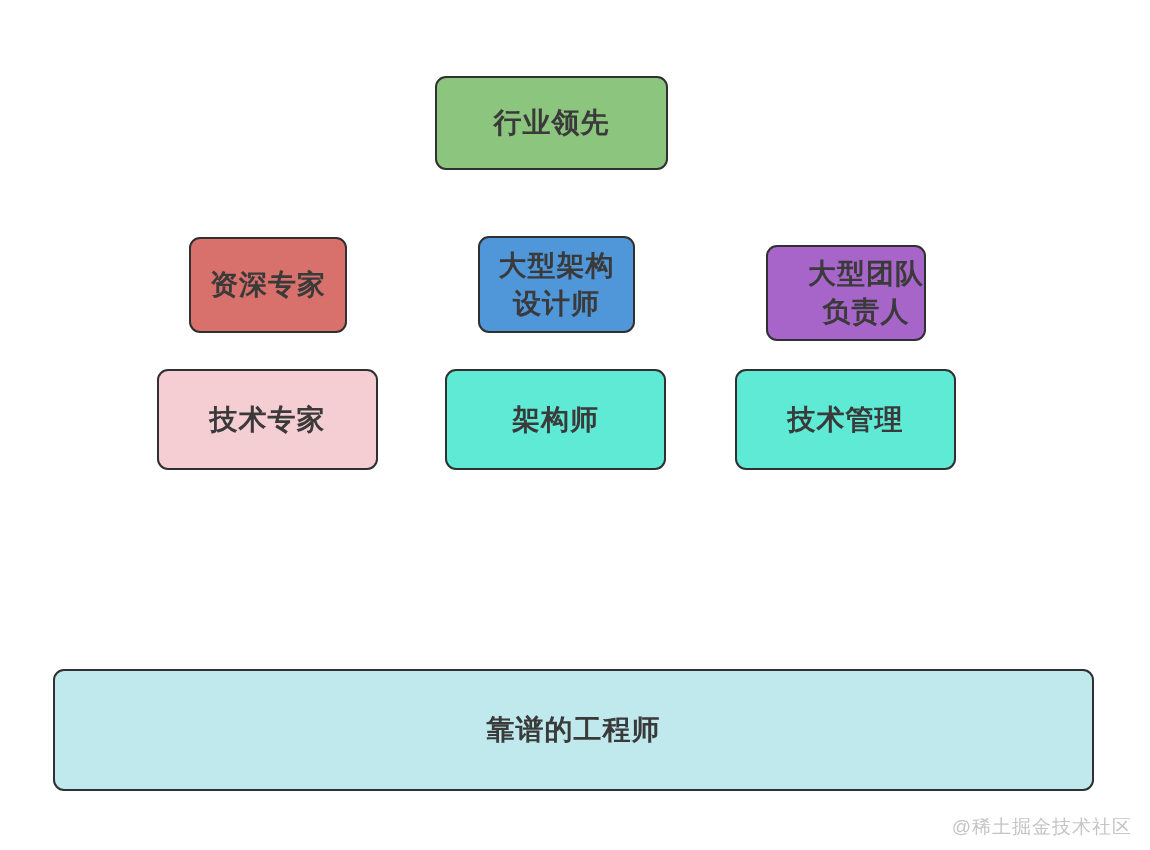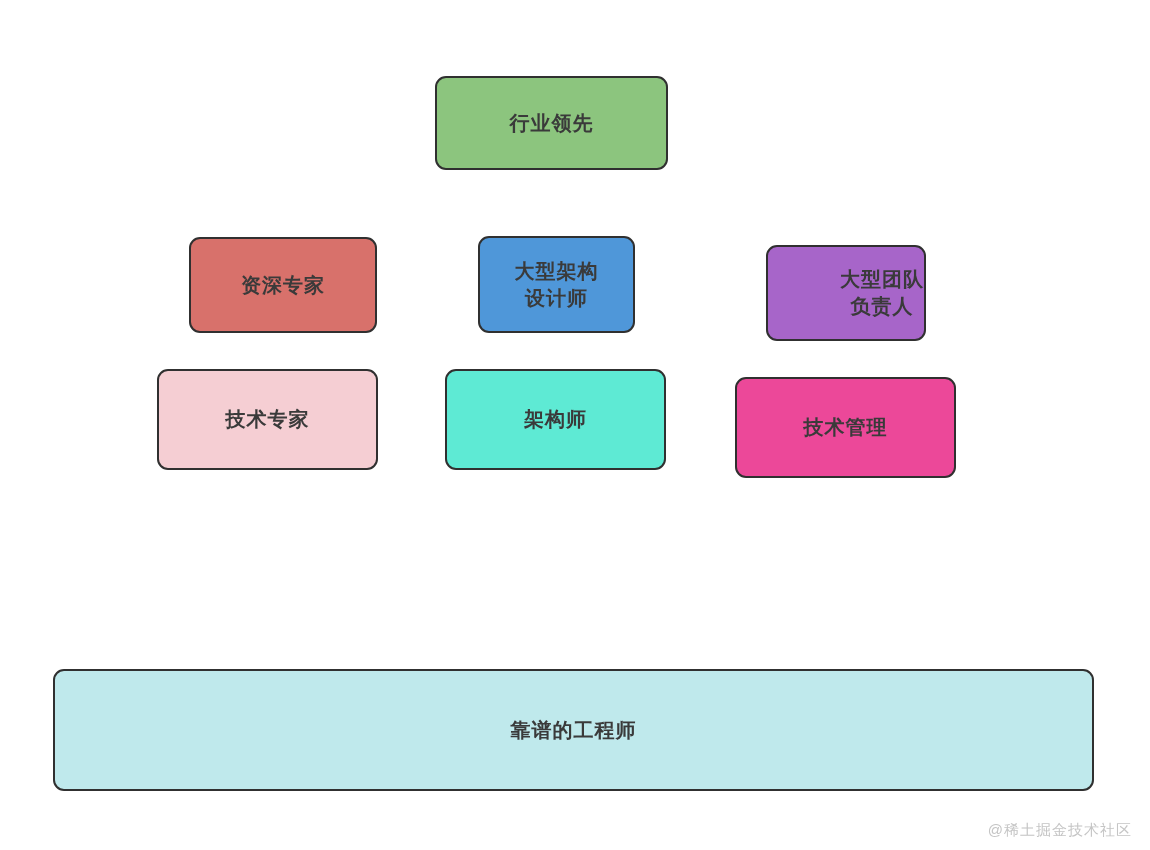--- a/index.html
+++ b/index.html
@@ -17,43 +17,43 @@
   }
   .node {
     position: absolute;
     border: 2.5px solid #303030;
     border-radius: 11px;
     display: flex;
     align-items: center;
     justify-content: center;
   }
   .node-label {
-    font-size: 20px;
+    font-size: 28px;
     font-weight: bold;
     color: #3a3a3a;
     text-align: center;
     letter-spacing: 1px;
     line-height: 1.35;
     white-space: pre-line;
   }
   
   .n-industry     { left: 435px; top: 76px;  width: 233px; height: 94px;  }
-  .n-senior       { left: 189px; top: 237px; width: 188px; height: 96px;  }
+  .n-senior       { left: 189px; top: 237px; width: 158px; height: 96px;  }
   .n-bigarch      { left: 478px; top: 236px; width: 157px; height: 97px;  }
   .n-bigteam      { left: 766px; top: 245px; width: 160px; height: 96px;  }
   .n-techexpert   { left: 157px; top: 369px; width: 221px; height: 101px; }
   .n-architect    { left: 445px; top: 369px; width: 221px; height: 101px; }
   .n-techmanage   { left: 735px; top: 369px; width: 221px; height: 101px; }
   .n-project      { left: 108px; top: 528px; width: 899px; height: 115px; }
   .n-engineer     { left: 53px;  top: 669px; width: 1041px; height: 122px; }
   .watermark {
     position: absolute;
     right: 18px;
     bottom: 10px;
-    font-size: 15px;
+    font-size: 19px;
     color: #c5c5c5;
     letter-spacing: 1px;
     font-weight: normal;
   }
 </style>
 </head>
 <body>
 
 <div class="canvas">
 
@@ -76,21 +76,21 @@
   </div>
 
   <div class="node n-techexpert" style="background-color: rgb(245, 206, 211);">
     <span class="node-label">技术专家</span>
   </div>
 
   <div class="node n-architect" style="background-color: #5eead4;">
     <span class="node-label">架构师</span>
   </div>
 
-  <div class="node n-techmanage" style="background-color: #ec4899; margin-top: 8px;">
+  <div class="node n-techmanage" style="background-color: #5eead4;">
     <span class="node-label">技术管理</span>
   </div>
 
 
   <div class="node n-engineer" style="background-color: rgb(191, 233, 236);">
     <span class="node-label">靠谱的工程师</span>
   </div>
 
   <div class="watermark">@稀土掘金技术社区</div>
 

